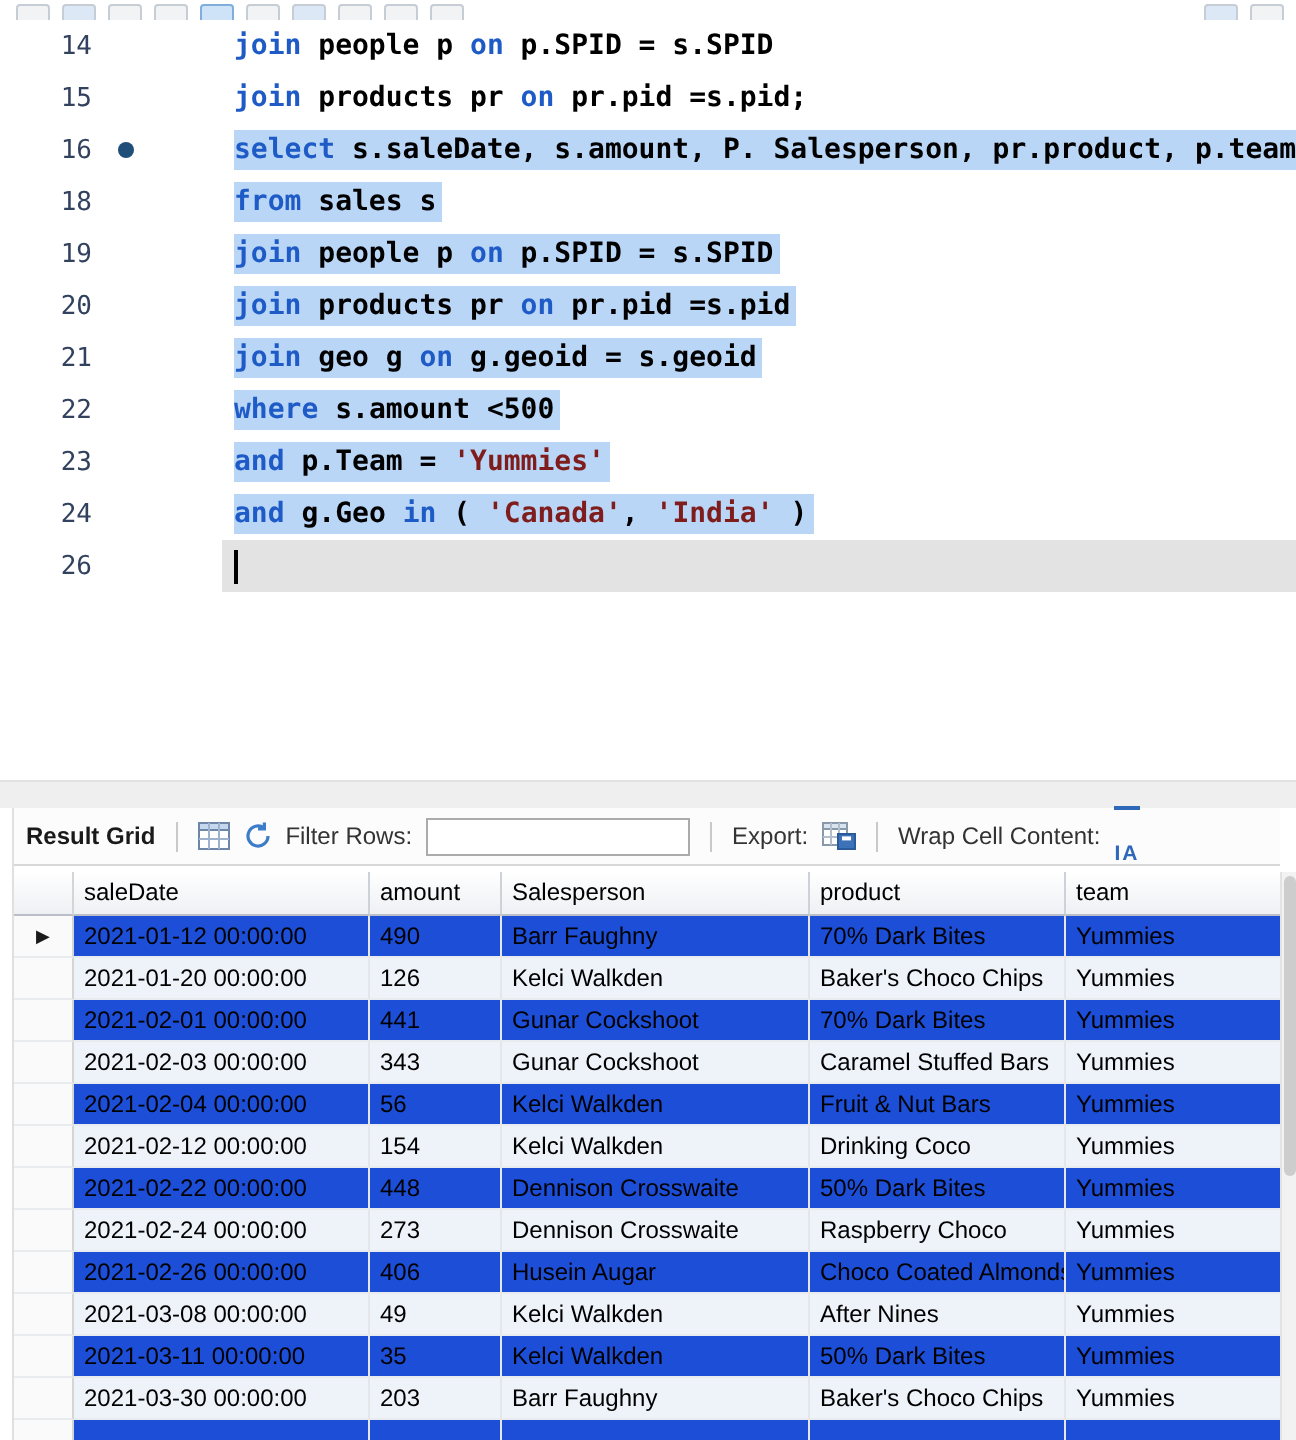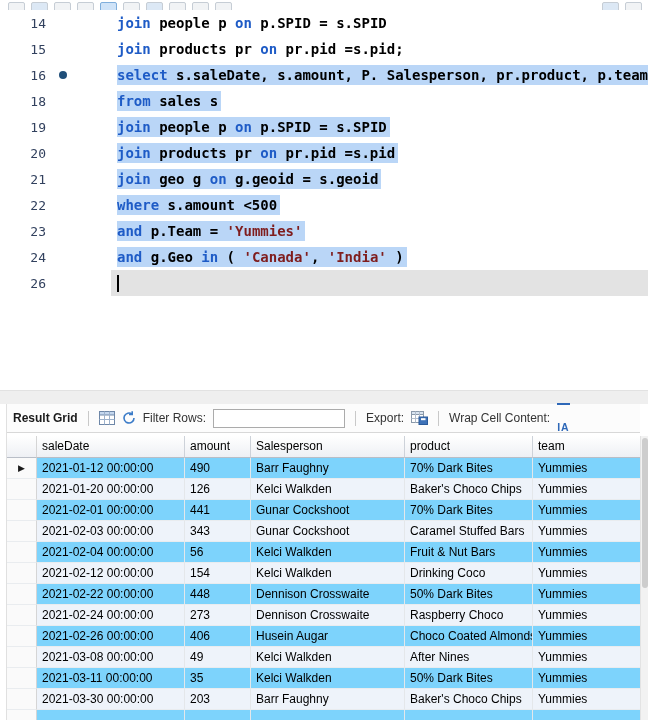--- a/index.html
+++ b/index.html
@@ -35,21 +35,21 @@
   .tok-pl { color:#000000; }
   .tok-st { color:#7f1d1d; }
   .caret { display:inline-block; width:2px; height:17px; background:#000; }
 
   
   .splitter { position:absolute; top:390px; left:0; width:648px; height:14px;
     background:#EFEFEF; border-top:1px solid #E2E2E2; }
 
   
   .rpanel { position:absolute; top:404px; left:6px; width:634px; bottom:0;
-    background:#7dd3fc; border-left:1px solid #E0E0E0; }
+    background:#1d4ed8; border-left:1px solid #E0E0E0; }
   .rtoolbar { height:29px; display:flex; align-items:center; gap:7px;
     padding:0 6px; background:#FCFCFC; border-bottom:1px solid #D8D8D8;
     font-size:12px; color:#333; }
   .rtitle { font-weight:bold; color:#1A1A1A; }
   .vdiv { width:1px; height:15px; background:#C9C9C9; margin:0 3px; }
   .ticon { display:inline-flex; align-items:center; }
   .filter-input { width:132px; height:19px; border:1px solid #ABABAB;
     background:#fff; font-size:12px; padding:0 4px; font-family:"Liberation Sans",sans-serif; }
   .wrapico { color:#2E68B8; font-weight:bold; font-size:10.5px; letter-spacing:1px;
     border-top:2px solid #2E68B8; padding-top:17px; line-height:11px; }

